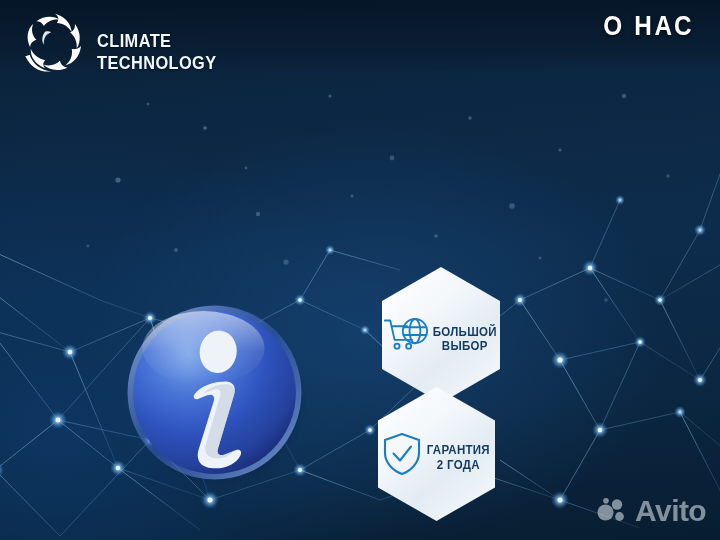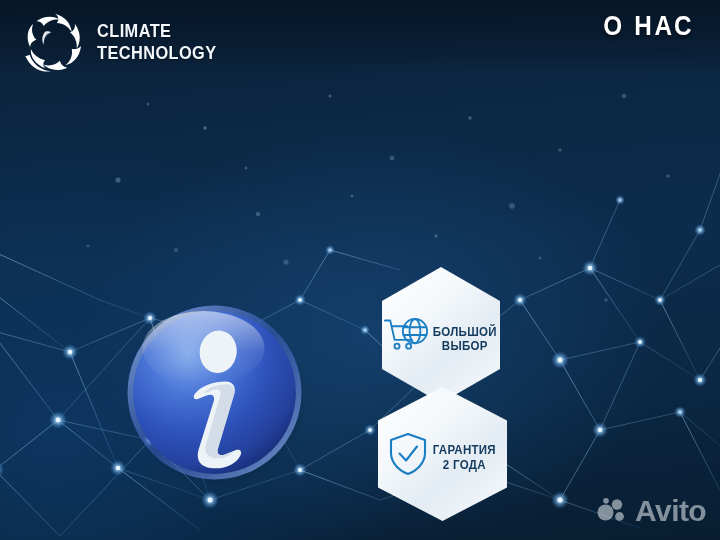--- a/index.html
+++ b/index.html
@@ -19,21 +19,21 @@
   #net{position:absolute;inset:0;width:720px;height:540px;}
   #bokeh{position:absolute;inset:0;width:720px;height:540px;}
 
   
   .header-band{
     position:absolute;left:0;top:0;width:720px;height:74px;
     background:linear-gradient(180deg,rgba(6,21,38,.92) 0%,rgba(8,26,45,.55) 70%,rgba(8,26,45,0) 100%);
   }
 
   
-  .logo{position:absolute;left:24px;top:10px;display:flex;align-items:center;gap:11px;}
+  .logo{position:absolute;left:24px;top:10px;display:flex;align-items:flex-end;gap:11px;}
   .logo-mark{width:62px;height:62px;flex:0 0 62px;}
   .logo-text{
     color:#f2f7fb;line-height:1.0;letter-spacing:.5px;
     font-weight:bold;font-size:19px;
     font-family:"Liberation Sans Narrow","Liberation Sans",sans-serif;
     transform:scaleX(.86);transform-origin:left center;
     text-shadow:0 1px 2px rgba(0,0,0,.5);
   }
   .logo-text div:first-child{margin-bottom:3px;}
 
@@ -80,21 +80,21 @@
     font-family:"Liberation Sans Narrow","Liberation Sans",sans-serif;
     transform:scaleX(.92);letter-spacing:.3px;
   }
 
   #hex-choice{left:382px;top:267px;width:118px;height:136px;}
   #hex-choice .hx-label{font-size:12.5px;line-height:14.5px;margin-top:8px;}
 
   #hex-service{left:490px;top:325px;width:120px;height:138px;}
   #hex-service .hx-label{font-size:12px;line-height:14px;margin-top:7px;}
 
-  #hex-warranty{left:378px;top:387px;width:129px;height:134px;}
+  #hex-warranty{left:378px;top:387px;width:117px;height:134px;}
   #hex-warranty .hx-label{font-size:12.5px;line-height:14.5px;margin-top:7px;}
 
   
   .avito{
     position:absolute;right:14px;bottom:12px;
     display:flex;align-items:center;gap:10px;opacity:.62;
   }
   .avito-word{
     color:#ced6dd;font-size:30px;font-weight:bold;letter-spacing:-.6px;
     font-family:"Liberation Sans",sans-serif;

